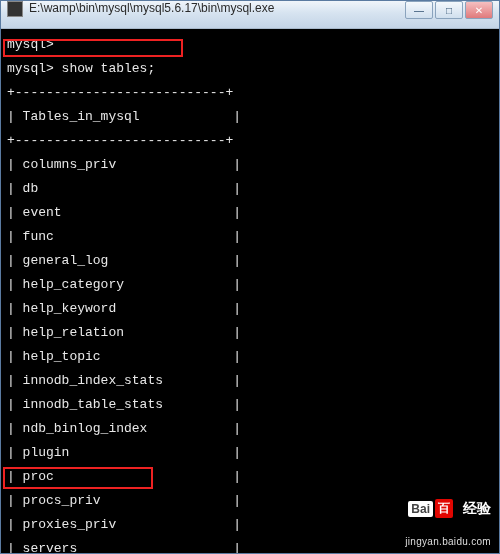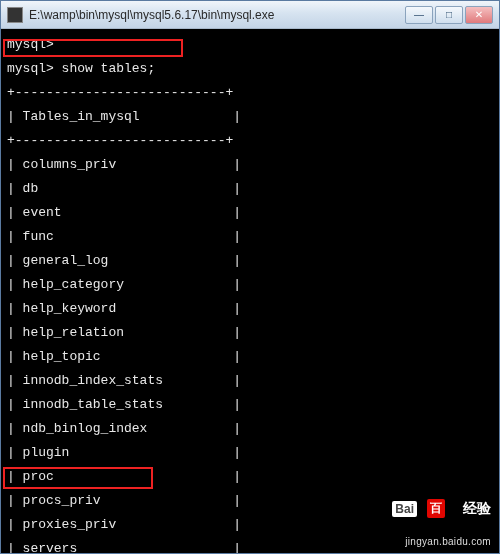--- a/index.html
+++ b/index.html
@@ -16,21 +16,20 @@
     height: 554px;
     background: linear-gradient(180deg, #dbe8f5 0%, #c8d8ea 100%);
     border: 1px solid #5a7aa0;
     box-shadow: 0 2px 8px rgba(0,0,0,0.25);
     position: relative;
   }
   .titlebar {
     height: 28px;
     background: linear-gradient(180deg, #f0f5fa 0%, #d6e3f0 45%, #c4d4e6 100%);
     display: flex;
-    align-items: center;
     padding: 0 6px;
     border-bottom: 1px solid #a8b8ca;
   }
   .titlebar-icon {
     width: 16px;
     height: 16px;
     margin-right: 6px;
     background: #333;
     border: 1px solid #888;
     display: inline-block;
@@ -97,21 +96,21 @@
     position: absolute;
     right: 8px;
     bottom: 6px;
     text-align: right;
     pointer-events: none;
   }
   .watermark-logo {
     display: flex;
     align-items: center;
     justify-content: flex-end;
-    gap: 10px;
+    gap: 2px;
   }
   .wm-box {
     background: #fff;
     color: #444;
     font-weight: bold;
     font-size: 12px;
     padding: 1px 3px;
     border-radius: 2px;
   }
   .wm-red {

